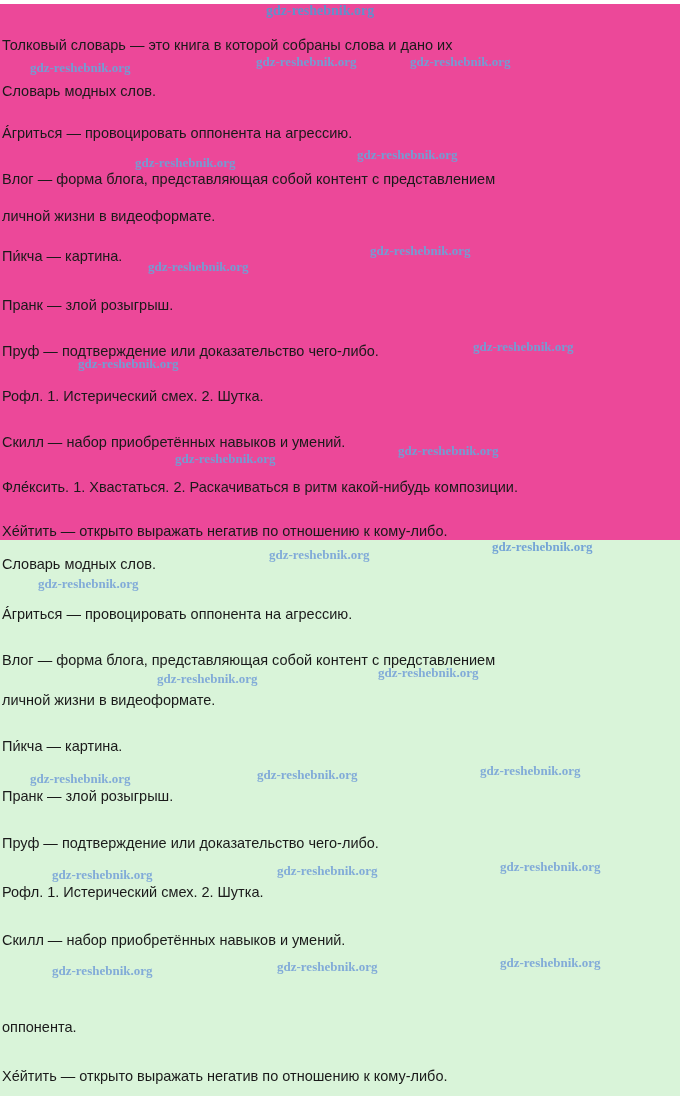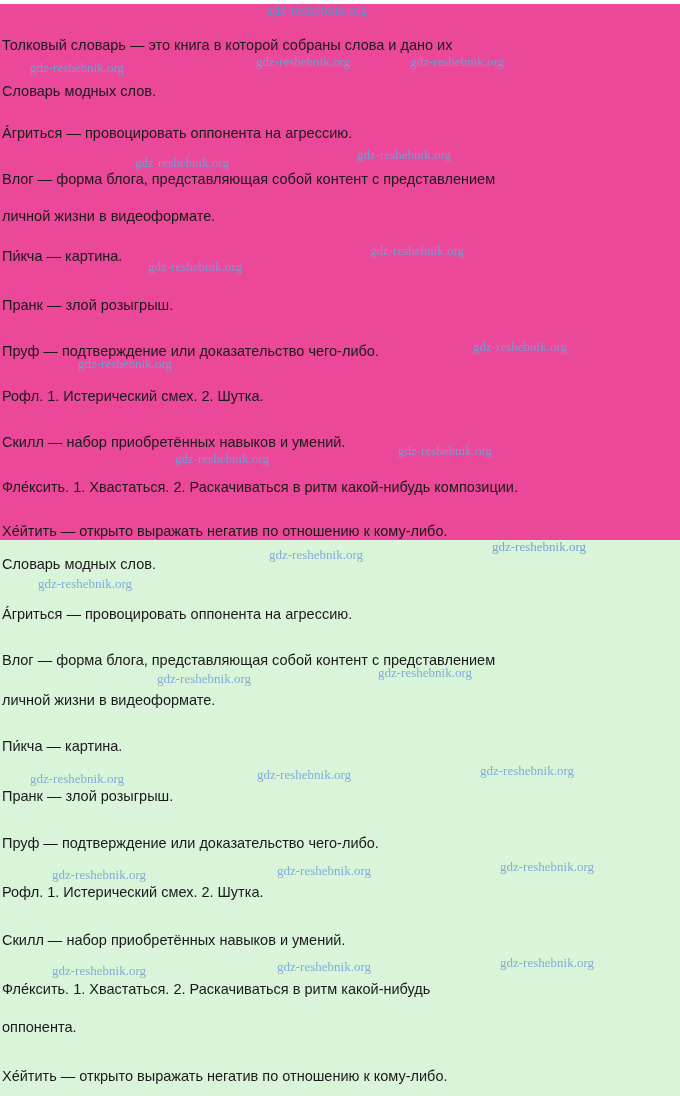--- a/index.html
+++ b/index.html
@@ -38,21 +38,21 @@
   .line {
     position: absolute;
     font-size: 14.5px;
     color: #1a1a1a;
     white-space: nowrap;
     line-height: 1.2;
   }
   .wm {
     position: absolute;
     font-family: "Liberation Serif", serif;
-    font-weight: normal;
+    font-weight: bold;
     font-size: 13px;
     color: #7ea8d8;
     white-space: nowrap;
     opacity: 0.95;
     pointer-events: none;
   }
   .wm-top {
     color: #6fa0d6;
   }
   .wm-title {
@@ -83,21 +83,20 @@
   <div class="section" id="section-bottom">
     <div class="line" style="left:2px; top:16px;">Словарь модных слов.</div>
     <div class="line" style="left:2px; top:66px;">Áгриться — провоцировать оппонента на агрессию.</div>
     <div class="line" style="left:2px; top:112px;">Влог — форма блога, представляющая собой контент с представлением</div>
     <div class="line" style="left:2px; top:152px;">личной жизни в видеоформате.</div>
     <div class="line" style="left:2px; top:198px;">Пи́кча — картина.</div>
     <div class="line" style="left:2px; top:248px;">Пранк — злой розыгрыш.</div>
     <div class="line" style="left:2px; top:295px;">Пруф — подтверждение или доказательство чего-либо.</div>
     <div class="line" style="left:2px; top:344px;">Рофл. 1. Истерический смех. 2. Шутка.</div>
     <div class="line" style="left:2px; top:392px;">Скилл — набор приобретённых навыков и умений.</div>
-    <div class="line" style="left:2px; top:441px;">Фле́ксить. 1. Хвастаться. 2. Раскачиваться в ритм какой-нибудь</div>
     <div class="line" style="left:2px; top:479px;">оппонента.</div>
     <div class="line" style="left:2px; top:528px;">Хе́йтить — открыто выражать негатив по отношению к кому-либо.</div>
   </div>
 
   <div id="watermark-layer">
       <div class="wm wm-title" style="left: 266px; top: 3px;">gdz-reshebnik.org</div>
       <div class="wm wm-top" style="left: 30px; top: 60px;">gdz-reshebnik.org</div>
       <div class="wm wm-top" style="left: 256px; top: 54px;">gdz-reshebnik.org</div>
       <div class="wm wm-top" style="left: 410px; top: 54px;">gdz-reshebnik.org</div>
       <div class="wm wm-top" style="left: 135px; top: 155px;">gdz-reshebnik.org</div>

